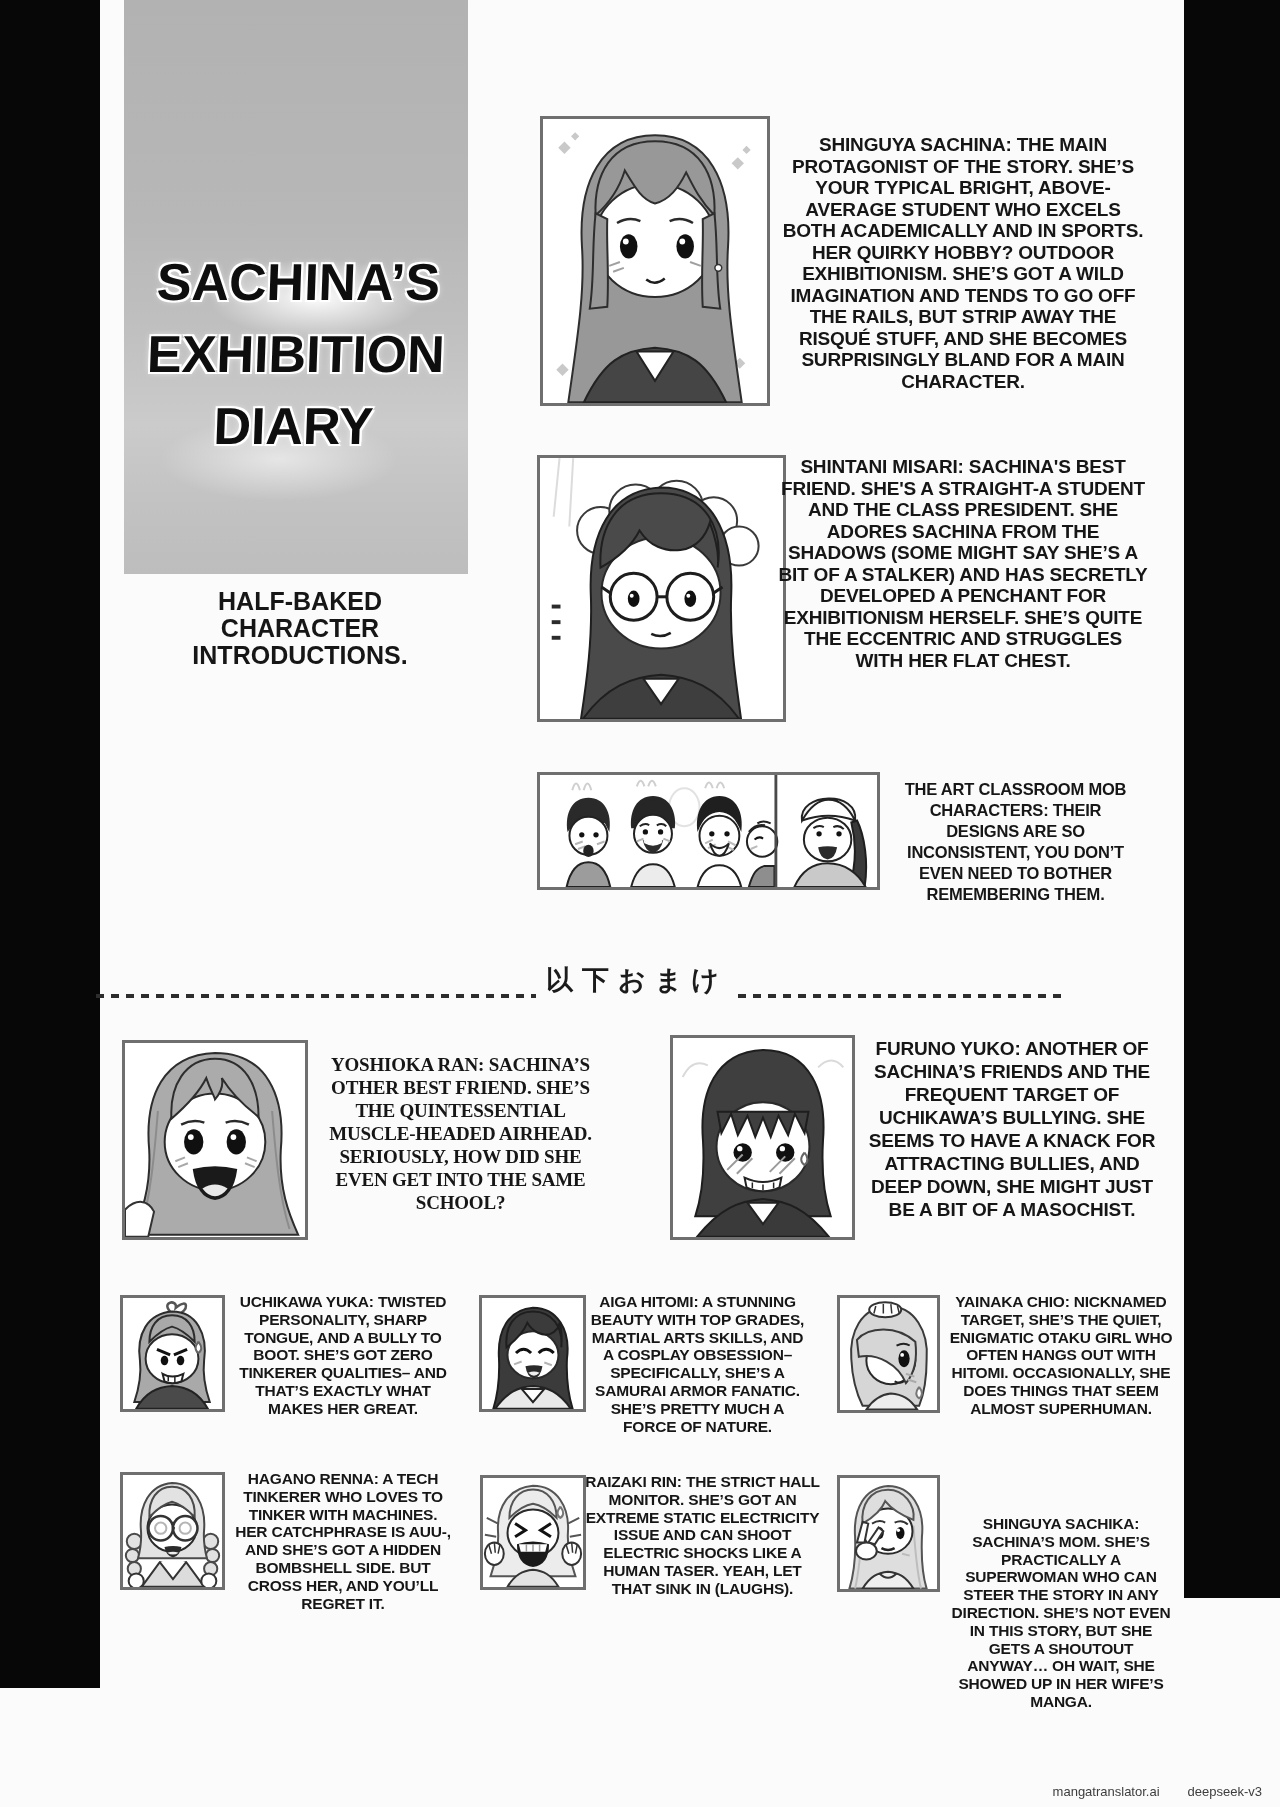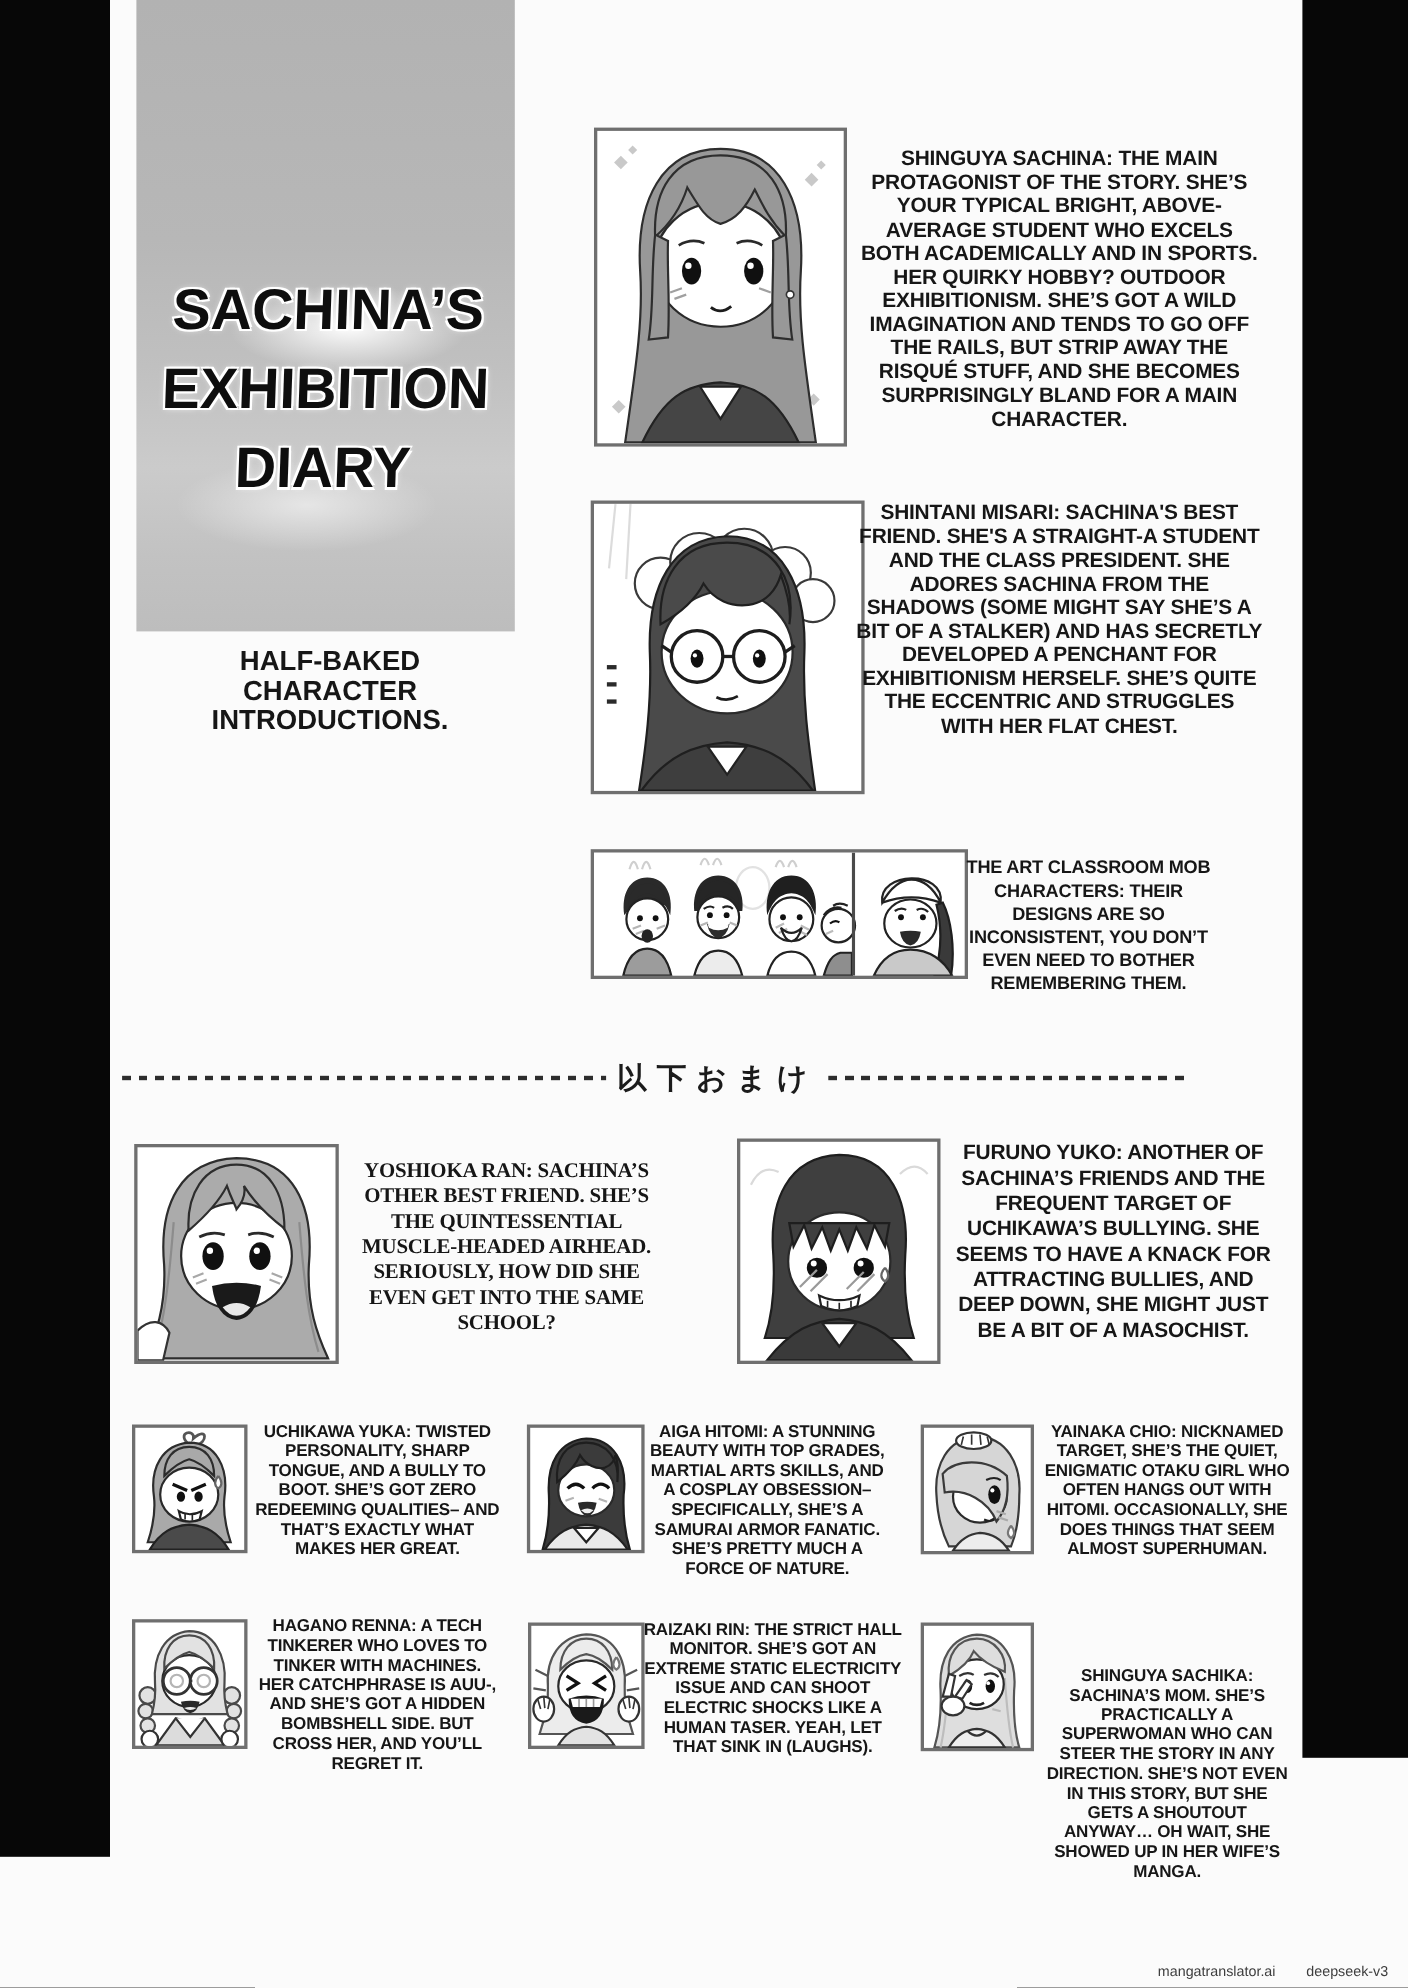--- a/index.html
+++ b/index.html
@@ -22,21 +22,21 @@
 
   .ct{position:absolute;font-weight:700;color:#161616;text-align:center;letter-spacing:-0.2px;}
   .ct-lg{font-size:19px;line-height:21.5px;}
   .ct-md{font-size:19px;line-height:23px;}
   .ct-mob{font-size:16.5px;line-height:21px;}
   .ct-sm{font-size:15.5px;line-height:17.8px;}
 
   .pbox{position:absolute;background:#fff;border:3px solid #6f6f6f;box-sizing:border-box;}
   .pbox svg{display:block;width:100%;height:100%;}
 
-  .divider{position:absolute;left:111px;top:962px;width:970px;display:flex;align-items:center;}
+  .divider{position:absolute;left:96px;top:962px;width:970px;display:flex;align-items:flex-end;}
   .dash{height:4px;background:repeating-linear-gradient(90deg,#2d2d2d 0 8px,transparent 8px 15px);}
   .dash-a{flex:0 0 440px;}
   .dash-b{flex:1;}
   .div-label{font-size:27px;font-weight:700;color:#1b1b1b;letter-spacing:9px;padding:0 10px;white-space:nowrap;}
 
   .wm{position:absolute;top:1784px;right:18px;display:flex;gap:28px;
       font-size:13px;font-weight:400;color:#3d3d3d;}
   line,path,circle,ellipse,rect{vector-effect:non-scaling-stroke;}
 </style>
 </head>
@@ -173,21 +173,21 @@
       <path d="M322,50 C328,74 326,98 320,118 L336,118 C340,92 336,64 328,48 Z" fill="#3a3a3a" stroke="#1f1f1f" stroke-width="2"></path>
       <ellipse cx="297" cy="68" rx="25" ry="23" fill="#fff" stroke="#222" stroke-width="2"></ellipse>
       <circle cx="288" cy="62" r="2.8" fill="#111"></circle>
         <circle cx="309" cy="62" r="2.8" fill="#111"></circle>
       <path d="M282,56 q6,-4 11,-1 M303,55 q6,-3 11,2" stroke="#222" stroke-width="2" fill="none"></path>
       <path d="M287,76 Q297,74 307,76 Q305,88 297,89 Q289,88 287,76 Z" fill="#2a2a2a"></path>
       <path d="M262,118 C270,100 282,93 297,93 C315,93 329,103 337,118 Z" fill="#c9c9c9" stroke="#222" stroke-width="2"></path>
     </svg>
   </div>
 
-  <div class="ct ct-mob" style="left:867px;top:779px;width:245px;">THE ART CLASSROOM MOB CHARACTERS: THEIR DESIGNS ARE SO INCONSISTENT, YOU DON’T EVEN NEED TO BOTHER REMEMBERING THEM.</div>
+  <div class="ct ct-mob" style="left:893px;top:779px;width:245px;">THE ART CLASSROOM MOB CHARACTERS: THEIR DESIGNS ARE SO INCONSISTENT, YOU DON’T EVEN NEED TO BOTHER REMEMBERING THEM.</div>
 
   <div class="divider">
     <div class="dash dash-a"></div>
     <div class="div-label">以下おまけ</div>
     <div class="dash dash-b"></div>
   </div>
 
   <div class="pbox" style="left:122px;top:1040px;width:186px;height:200px;">
     <svg viewBox="0 0 186 200">
       <path d="M93,10 C40,12 20,54 25,110 C27,150 17,176 7,198 L179,198 C169,176 159,150 161,110 C166,54 146,10 93,10 Z" fill="#ababab" stroke="#2d2d2d" stroke-width="2"></path>
@@ -238,21 +238,21 @@
       <path d="M36,54 L50,60 M68,54 L54,60" stroke="#111" stroke-width="3" fill="none"></path>
       <ellipse cx="44" cy="66" rx="4" ry="5" fill="#101010"></ellipse>
       <ellipse cx="61" cy="66" rx="4" ry="5" fill="#101010"></ellipse>
       <path d="M42,80 Q52,86 64,80 L62,88 Q52,92 44,88 Z" fill="#fff" stroke="#222" stroke-width="2"></path>
       <path d="M48,82 l0,6 M55,83 l0,6" stroke="#222" stroke-width="1.5"></path>
       <path d="M80,46 q6,8 0,12 q-6,-4 0,-12" fill="#fff" stroke="#666" stroke-width="2"></path>
       <path d="M14,117 C24,100 36,94 52,93 C68,94 80,100 90,117 Z" fill="#4a4a4a" stroke="#222" stroke-width="2"></path>
     </svg>
   </div>
 
-  <div class="ct ct-sm" style="left:231px;top:1293px;width:224px;">UCHIKAWA YUKA: TWISTED PERSONALITY, SHARP TONGUE, AND A BULLY TO BOOT. SHE’S GOT ZERO REDEEMING QUALITIES– AND THAT’S EXACTLY WHAT MAKES HER GREAT.</div>
+  <div class="ct ct-sm" style="left:231px;top:1293px;width:224px;">UCHIKAWA YUKA: TWISTED PERSONALITY, SHARP TONGUE, AND A BULLY TO BOOT. SHE’S GOT ZERO TINKERER QUALITIES– AND THAT’S EXACTLY WHAT MAKES HER GREAT.</div>
 
   <div class="pbox" style="left:479px;top:1295px;width:107px;height:117px;">
     <svg viewBox="0 0 107 117">
       <path d="M54,10 C28,12 16,34 18,64 C19,88 16,104 12,117 L96,117 C92,104 89,88 90,64 C94,34 80,10 54,10 Z" fill="#3b3b3b" stroke="#1e1e1e" stroke-width="2"></path>
       <ellipse cx="54" cy="60" rx="27" ry="25" fill="#fff" stroke="#2a2a2a" stroke-width="2"></ellipse>
       <path d="M54,14 C34,14 24,30 26,52 C36,44 44,36 48,26 C54,36 64,40 72,38 C78,36 82,30 82,26 C86,36 84,46 84,52 C86,30 74,14 54,14 Z" fill="#3b3b3b" stroke="#1e1e1e" stroke-width="2"></path>
       <path d="M36,58 Q44,50 52,58 M60,58 Q68,50 76,58" stroke="#111" stroke-width="3" fill="none"></path>
       <path d="M34,70 l8,-3 M66,68 l8,3" stroke="#b5b5b5" stroke-width="2" fill="none"></path>
       <path d="M46,72 Q55,70 64,72 Q62,84 55,85 Q48,84 46,72 Z" fill="#2a2a2a"></path>
       <path d="M49,79 Q55,76 61,79 Q58,82 55,82 Q52,82 49,79 Z" fill="#eee"></path>

